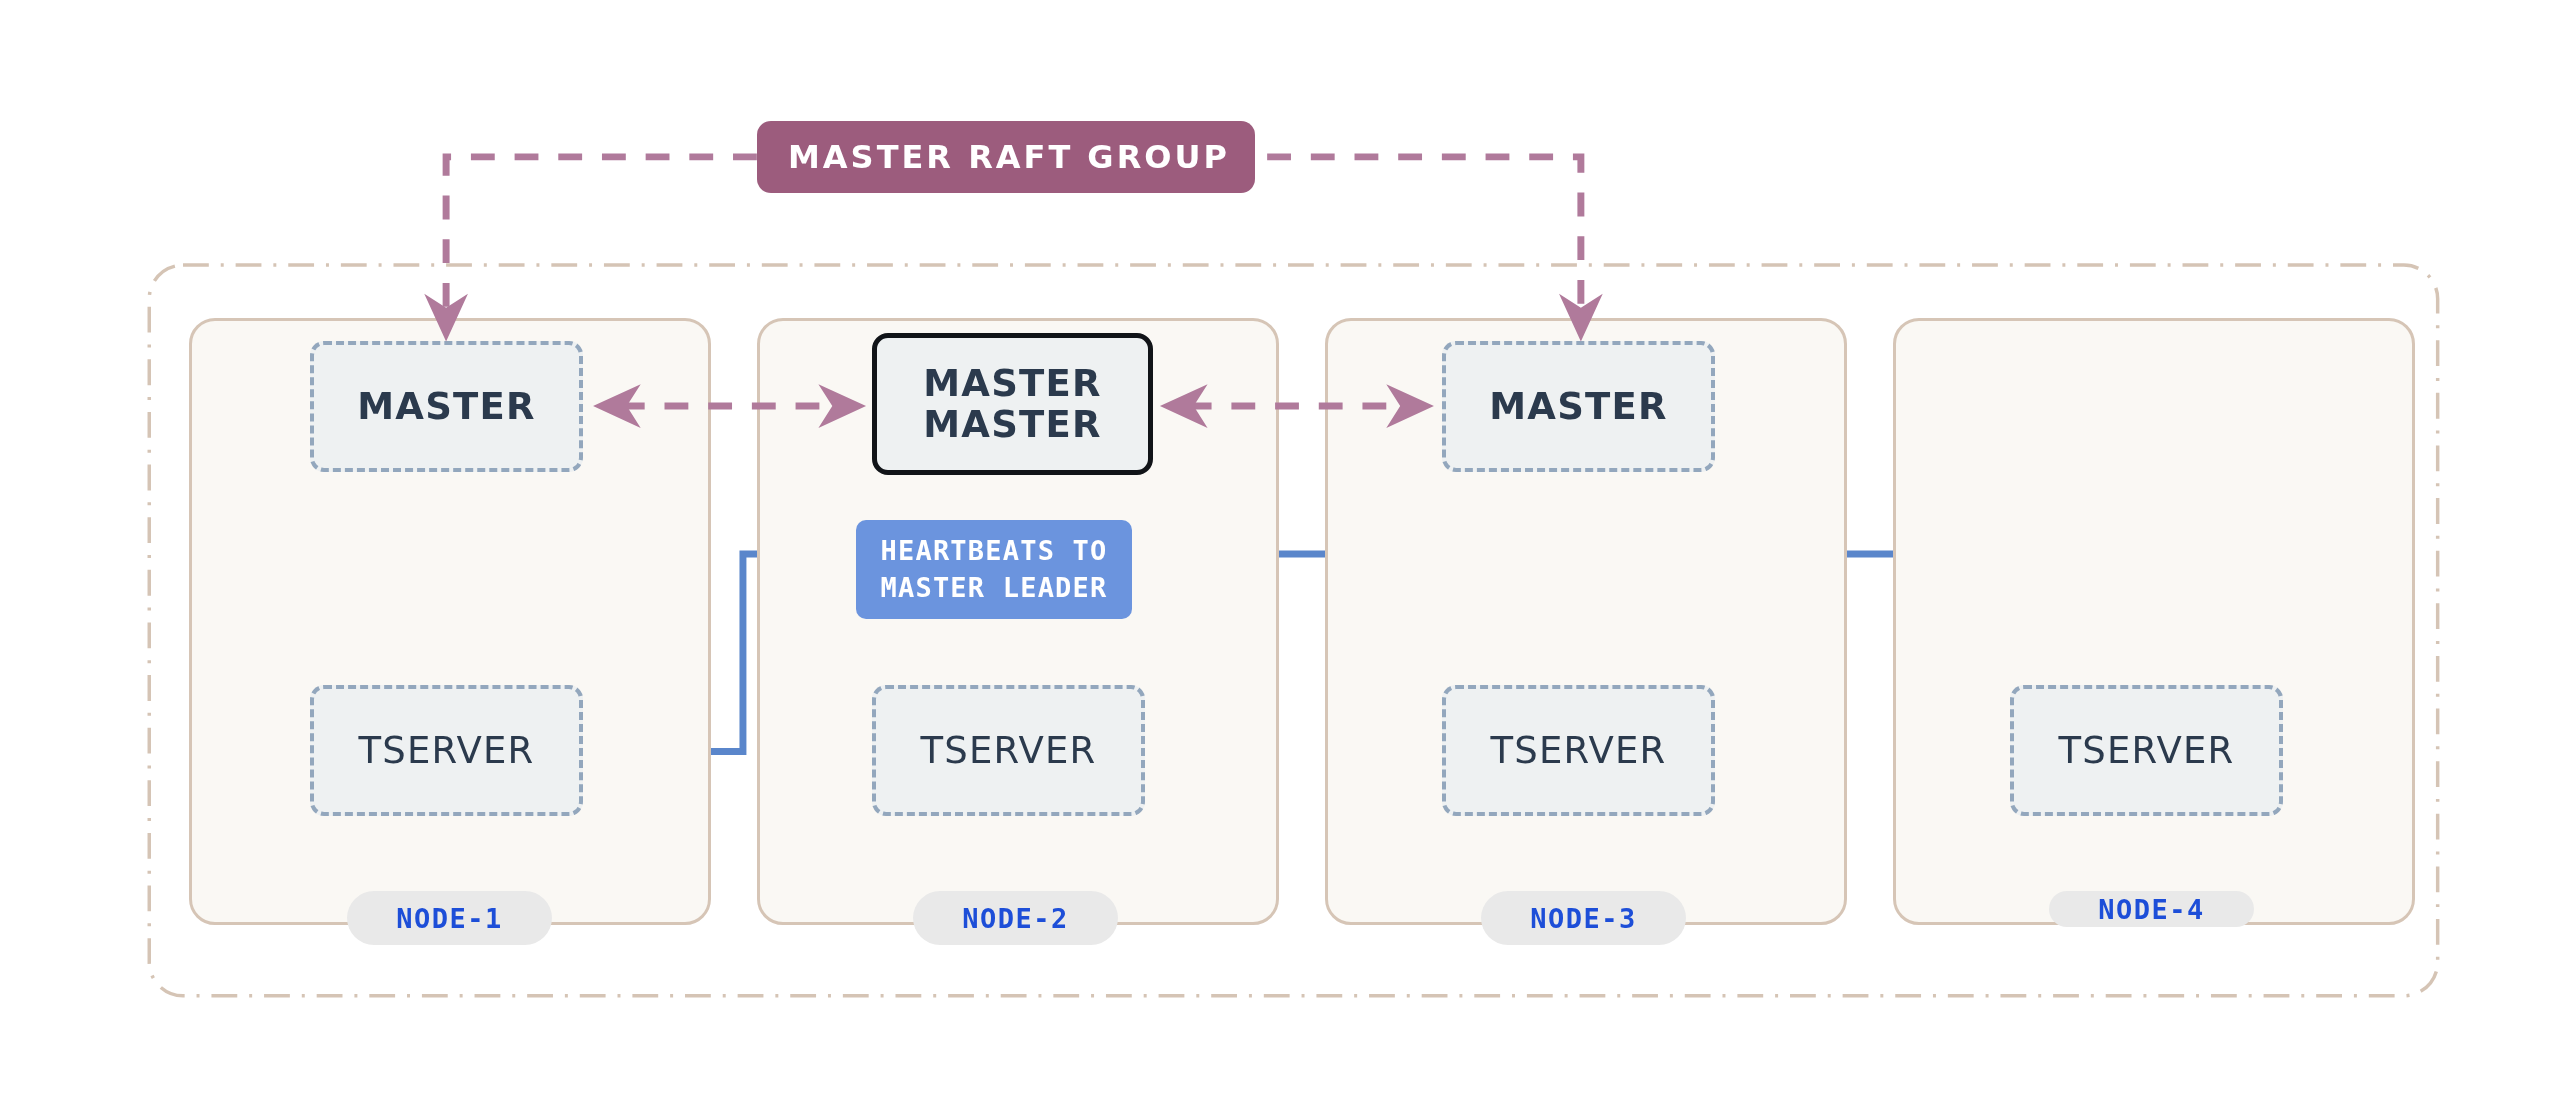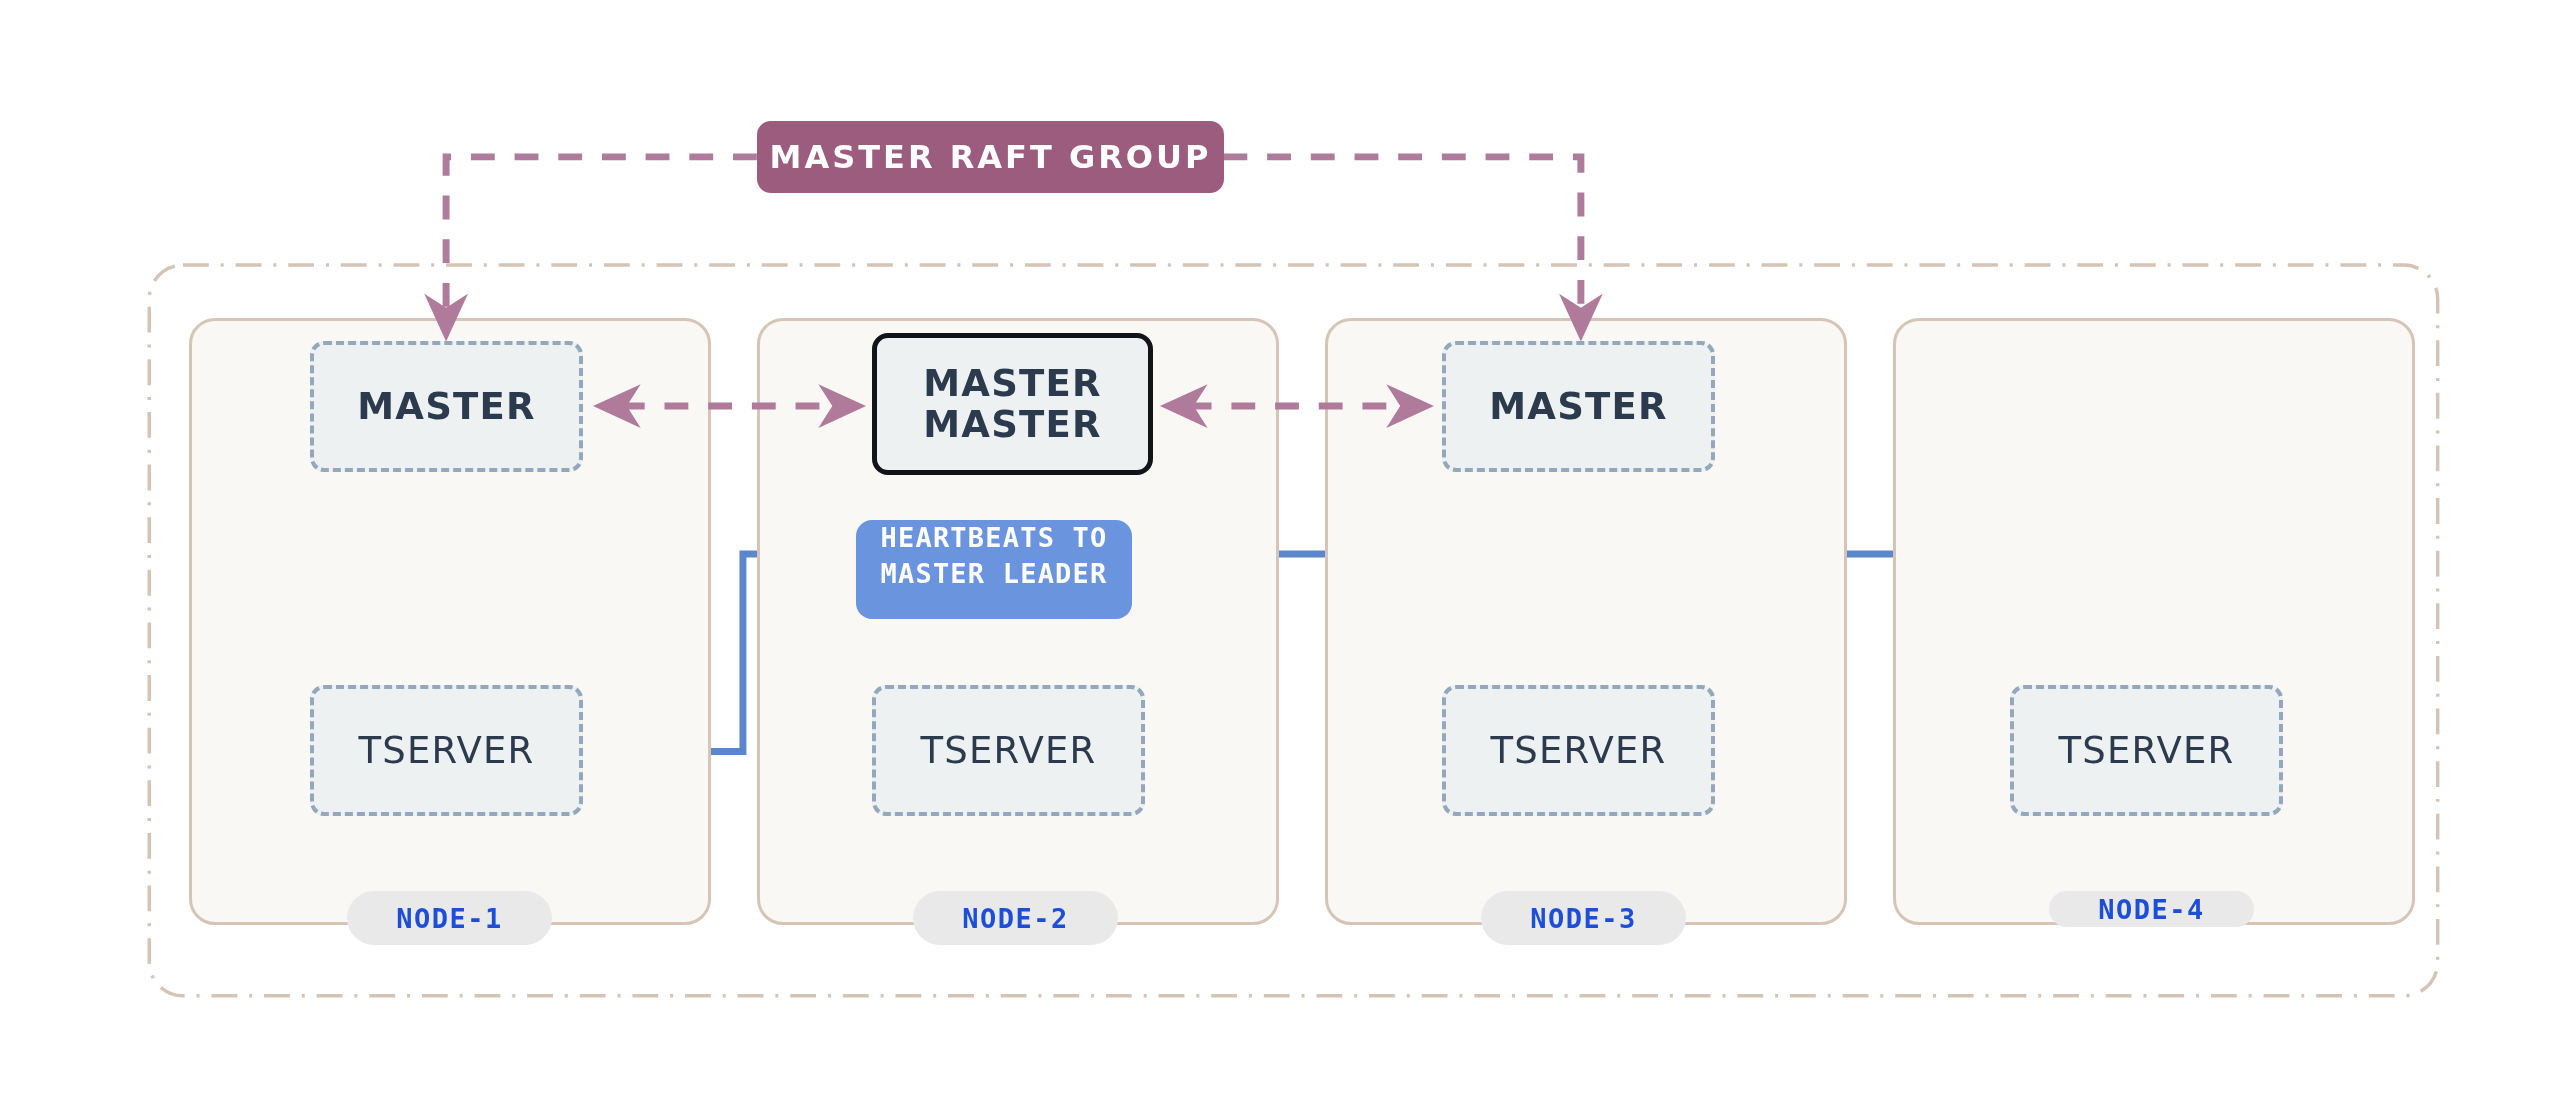--- a/index.html
+++ b/index.html
@@ -14,26 +14,26 @@
         justify-content:center;text-align:center;box-sizing:border-box;}
   .comp.dashed{border:4px dashed #93a7bd;background:#eef1f2;}
   .comp.leader{border:5px solid #111418;background:#eef1f2;border-radius:16px;}
   .comp-label{color:#2b3a4d;font-size:37px;letter-spacing:1.2px;line-height:1.12;}
   .comp-label.bold{font-weight:bold;}
   .node-pill{position:absolute;z-index:6;background:#e9e9e9;border-radius:30px;
              display:flex;align-items:center;justify-content:center;
              font-family:"DejaVu Sans Mono",monospace;font-weight:bold;
              font-size:27px;color:#1d4ed8;letter-spacing:1.5px;}
   #raft-badge{position:absolute;z-index:6;background:#9c5c7d;border-radius:14px;
-              display:flex;align-items:center;justify-content:center;
+              display:flex;align-items:center;
               color:#ffffff;font-weight:bold;font-size:32px;letter-spacing:3px;
-              font-family:"DejaVu Sans",sans-serif;}
-  #heartbeat-callout{position:absolute;z-index:6;background:#6b94de;border-radius:16px;
+              font-family:"DejaVu Sans",sans-serif;padding-left:31px;}
+  #heartbeat-callout{position:absolute;z-index:6;background:#6b94de;border-radius:10px;
                      display:flex;flex-direction:column;align-items:center;
-                     justify-content:flex-start;color:#ffffff;
+                     justify-content:center;color:#ffffff;
                      font-family:"DejaVu Sans Mono",monospace;font-weight:bold;
                      font-size:27px;letter-spacing:1.2px;line-height:1.35;}
 </style>
 </head>
 <body>
 
 <div id="stage">
 
   <svg class="layer" id="wires" viewBox="0 0 2594 1112">
     <g fill="none" stroke="#5a86cb" stroke-width="7" stroke-linecap="butt" stroke-linejoin="miter">

